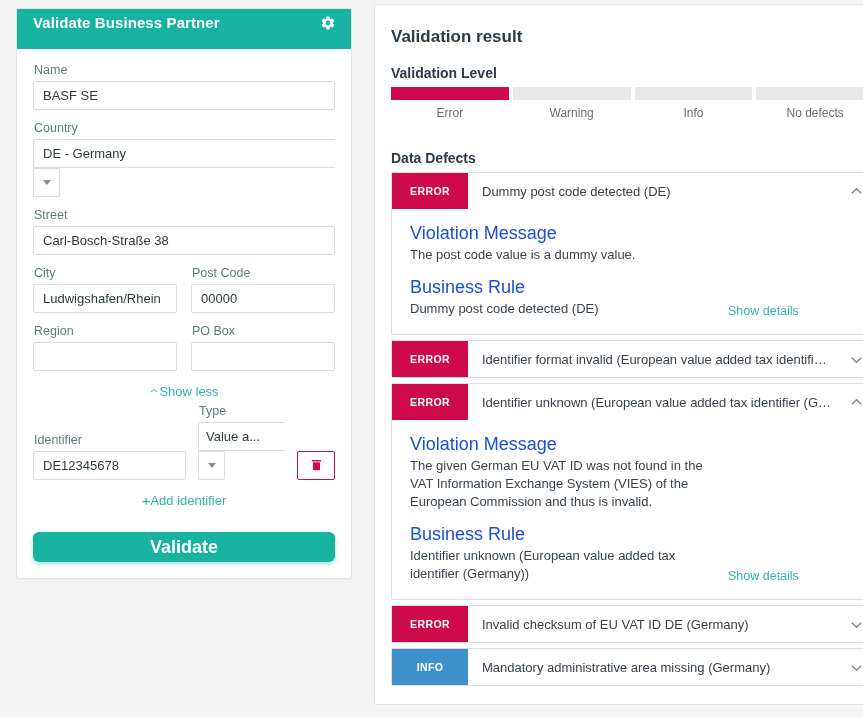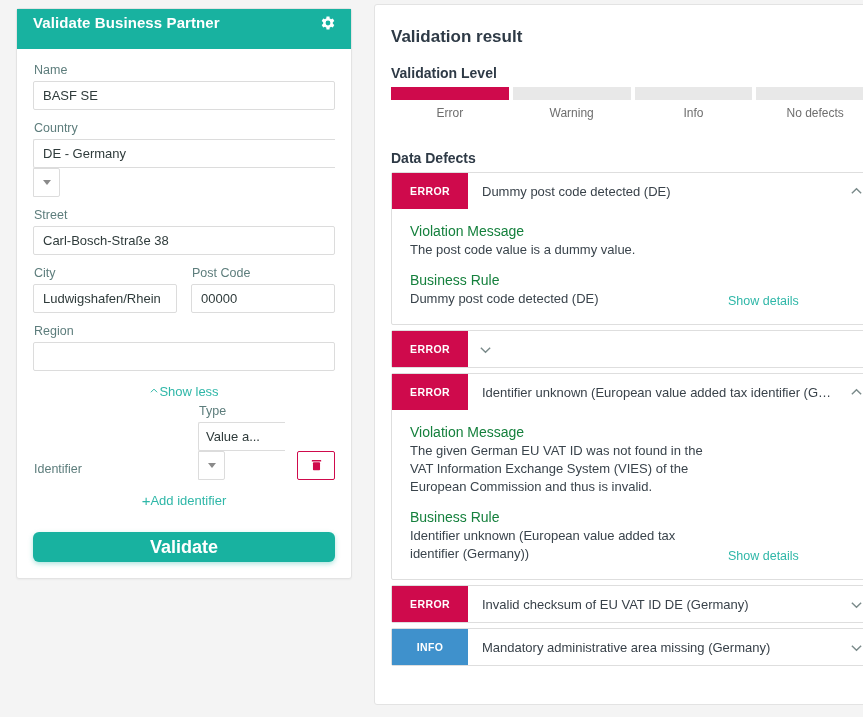--- a/index.html
+++ b/index.html
@@ -145,21 +145,21 @@
     white-space: nowrap; overflow: hidden; text-overflow: ellipsis;
   }
   .defect-title span { overflow: hidden; text-overflow: ellipsis; white-space: nowrap; }
   .chev-btn {
     width: 34px; flex: none; display: flex; align-items: center; justify-content: center;
     cursor: pointer;
   }
   .chev { width: 13px; height: 13px; display: block; }
 
   .defect-body { padding: 14px 16px 16px 18px; position: relative; }
-  .vm-label { color: #15803d; font-size: 14px; margin-bottom: 2px; }
+  .vm-label { color: #1d4ed8; font-size: 18px; margin-bottom: 2px; }
   .vm-text { color: #3a444c; font-size: 13px; line-height: 18px; max-width: 300px; }
   .br-block { margin-top: 13px; }
   .br-row { display: flex; align-items: flex-start; }
   .br-text { color: #3a444c; font-size: 13px; line-height: 18px; width: 300px; }
   .show-details {
     color: #2fb7a8; font-size: 12.5px; cursor: pointer;
     margin-left: 18px; white-space: nowrap; align-self: flex-end;
   }
 </style>
 </head>
@@ -210,34 +210,39 @@
             <label class="field-label">Post Code</label>
             <input class="txt-input" type="text" value="00000" style="">
           </div>
         </div>
 
         <div class="field-row two-col">
           <div>
             <label class="field-label">Region</label>
             <input class="txt-input" type="text" value="" style="">
           </div>
+          <div>
+            <label class="field-label">PO Box</label>
+            <input class="txt-input" type="text" value="" style="">
+          </div>
         </div>
 
         <div class="link-center">
           <span class="teal-link">
             <svg class="chev-up-sm" viewBox="0 0 16 16" fill="none" stroke="#2fb7a8" stroke-width="1.6">
               <path d="M3 10 L8 5 L13 10"></path>
             </svg>
             <span>Show less</span>
           </span>
         </div>
 
         <div class="ident-row">
           <div class="ident-col">
             <label class="field-label">Identifier</label>
+            <input class="txt-input" type="text" value="DE12345678" style="">
           </div>
           <div class="type-col">
             <label class="field-label">Type</label>
             <div class="select-wrap">
               <input class="txt-input" type="text" readonly="" value="Value a..." style="">
               <div class="select-arrow">
                 <span class="caret"></span>
               </div>
             </div>
           </div>
@@ -308,20 +313,23 @@
                 <div class="br-row">
                   <div class="br-text">Dummy post code detected (DE)</div>
                   <div class="show-details">Show details</div>
                 </div>
               </div>
             </div>
           </div>
           <div class="defect-card">
             <div class="defect-head">
               <div class="sev-badge sev-error">ERROR</div>
+              <div class="defect-title">
+                <span>Identifier format invalid (European value added tax identifi…</span>
+              </div>
               <div class="chev-btn">
                 <svg class="chev" viewBox="0 0 14 14" fill="none" stroke="#7a8a8a" stroke-width="1.5">
                   <path d="M2 5 L7 10 L12 5"></path>
                 </svg>
               </div>
             </div>
           </div>
           <div class="defect-card">
             <div class="defect-head">
               <div class="sev-badge sev-error">ERROR</div>

